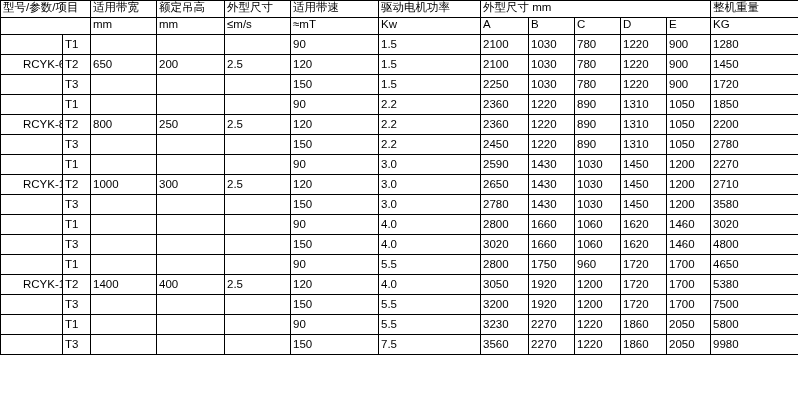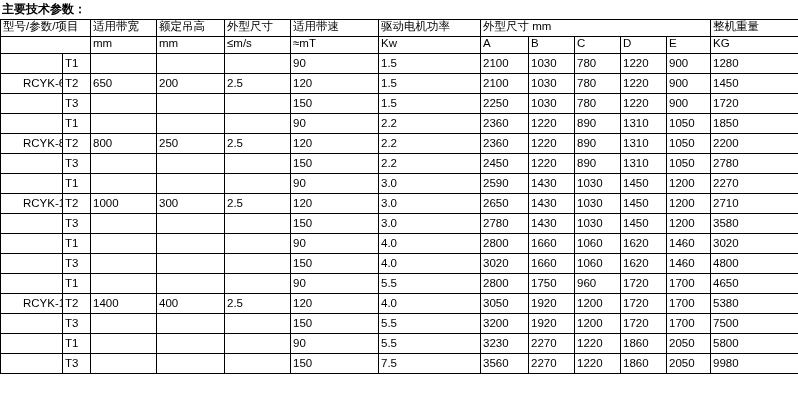--- a/index.html
+++ b/index.html
@@ -49,21 +49,20 @@
   col.c-c{width:46px;}
   col.c-d{width:46px;}
   col.c-e{width:44px;}
   col.c-weight{width:88px;}
 </style>
 </head>
 <body>
 
 <div id="sheet">
 
-  <div class="title">主要技术参数：</div>
 
   <table>
     <colgroup>
       <col class="c-model">
         <col class="c-t">
         <col class="c-width">
         <col class="c-lift">
         <col class="c-speed">
       <col class="c-mag">
         <col class="c-power">

